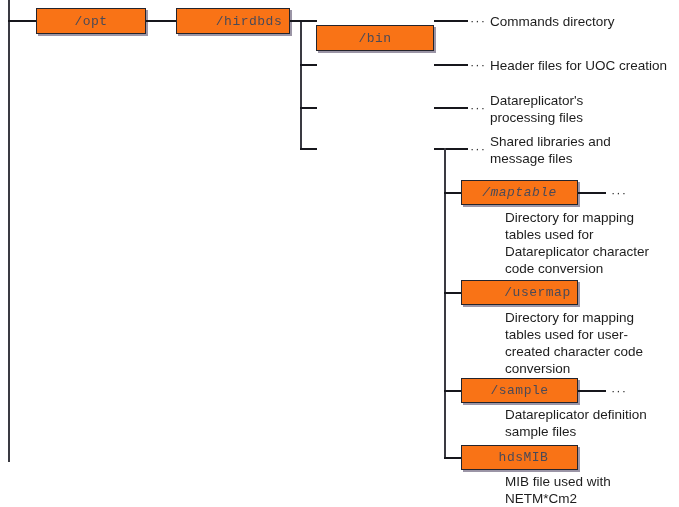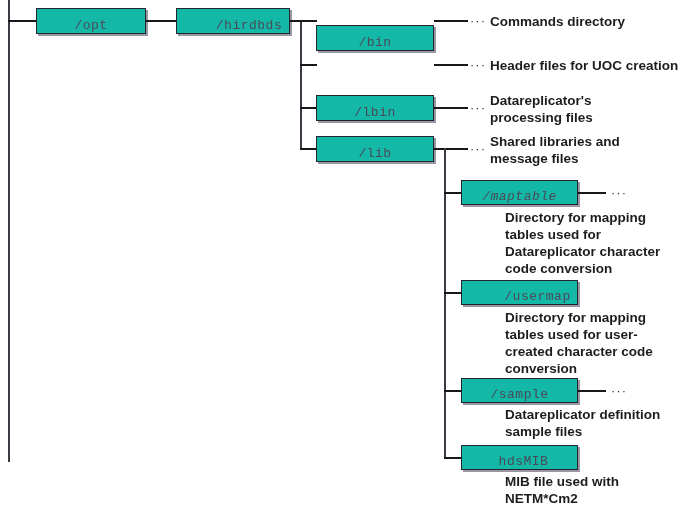--- a/index.html
+++ b/index.html
@@ -25,25 +25,25 @@
   .line-h {
     position: absolute;
     height: 2px;
     background: #17171c;
   }
 
   
   .node {
     position: absolute;
     box-sizing: border-box;
-    background: #14b8a6;
+    background: #f97316;
     border: 1px solid #24242c;
     box-shadow: 2px 2px 0 0 #9b95a6;
     display: flex;
-    align-items: flex-end;
+    align-items: center;
     justify-content: center;
     font-family: "Liberation Mono", "DejaVu Sans Mono", monospace;
     font-size: 13px;
     color: #4a4a58;
     letter-spacing: 0.5px;
     white-space: nowrap;
   }
 
   
   .ellipsis {
@@ -56,21 +56,20 @@
   }
 
   
   .desc {
     position: absolute;
     font-family: "Liberation Sans", sans-serif;
     font-size: 13.5px;
     color: #1d1d1d;
     line-height: 17px;
     white-space: pre-line;
-    font-weight: bold;
   }
 </style>
 </head>
 <body>
 
 <div id="canvas">
 
   <div class="line-v" style="left:8px; top:0px; height:462px;"></div>
   <div class="line-h" style="left:8px; top:20px; width:30px;"></div>
 
@@ -94,32 +93,26 @@
   <div class="line-h" style="left:434px; top:20px; width:34px;"></div>
   <div class="ellipsis" style="left:470px; top:14px;">···</div>
   <div class="desc" style="left:490px; top:13px; width:190px;">Commands directory</div>
 
   <div class="line-h" style="left:300px; top:64px; width:17px;"></div>
   <div class="line-h" style="left:434px; top:64px; width:34px;"></div>
   <div class="ellipsis" style="left:470px; top:58px;">···</div>
   <div class="desc" style="left:490px; top:57px; width:190px;">Header files for UOC creation</div>
 
   <div class="line-h" style="left:300px; top:107px; width:17px;"></div>
-  <div class="node" style="left:316px; top:95px; width:118px; height:26px;">
-    <span>/lbin</span>
-  </div>
   <div class="line-h" style="left:434px; top:107px; width:34px;"></div>
   <div class="ellipsis" style="left:470px; top:101px;">···</div>
   <div class="desc" style="left:490px; top:92px; width:190px;">Datareplicator's
 processing files</div>
 
   <div class="line-h" style="left:300px; top:148px; width:17px;"></div>
-  <div class="node" style="left:316px; top:136px; width:118px; height:26px;">
-    <span>/lib</span>
-  </div>
   <div class="line-h" style="left:434px; top:148px; width:34px;"></div>
   <div class="ellipsis" style="left:470px; top:142px;">···</div>
   <div class="desc" style="left:490px; top:133px; width:190px;">Shared libraries and
 message files</div>
 
   <div class="line-v" style="left:444px; top:148px; height:310px;"></div>
 
   <div class="line-h" style="left:444px; top:192px; width:18px;"></div>
   <div class="node" style="left:461px; top:180px; width:117px; height:25px;font-style:italic;">
     <span>/maptable</span>

